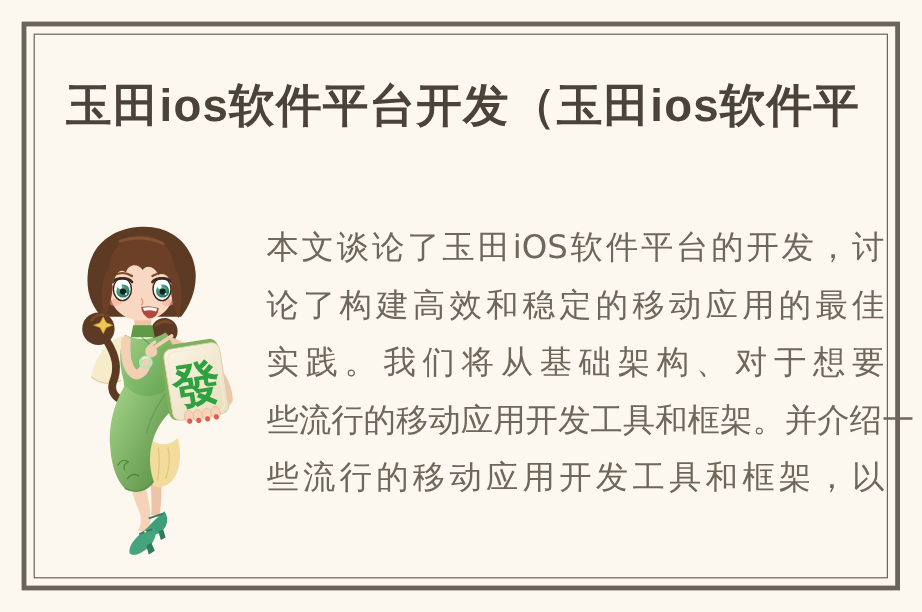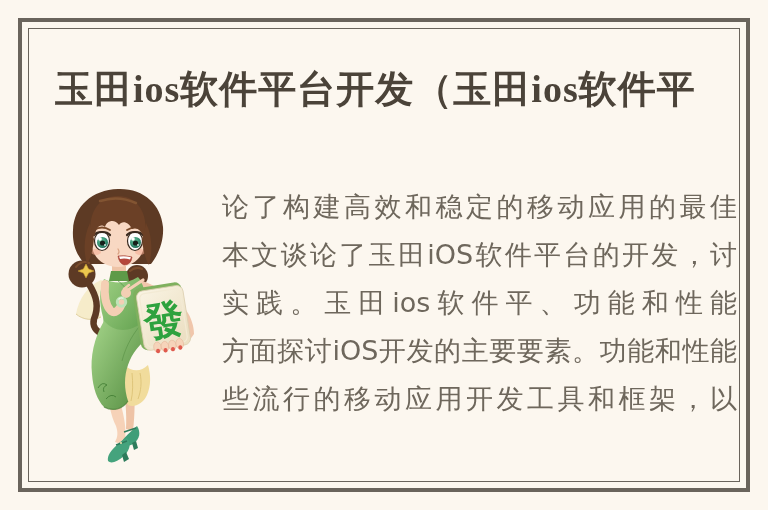--- a/index.html
+++ b/index.html
@@ -16,21 +16,21 @@
     pointer-events: none;
   }
   .frame-inner {
     position: absolute; inset: 28px;
     border: 1.5px solid #6a645c;
     pointer-events: none;
   }
   .title {
     position: absolute; left: 55px; top: 64px; width: 664px;
     color: #4b4339;
-    font-family: Liberation Serif, serif;
+    font-family: Liberation Sans, sans-serif;
     font-weight: bold;
     font-size: 38px;
     line-height: 50px;
     letter-spacing: 1px;
   }
   .illustration {
     position: absolute; left: 60px; top: 185px;
     width: 140px; height: 285px;
   }
   .summary {
@@ -195,18 +195,18 @@
       <circle cx="66" cy="108" r="5" fill="#f4cfb4"></circle>
       <path d="M64,104 L69,100" stroke="#f4cfb4" stroke-width="2.5" stroke-linecap="round"></path>
       <path d="M68,105 L83,95" stroke="#f4cfb4" stroke-width="3.2" stroke-linecap="round"></path>
       <circle cx="61.5" cy="117" r="4.2" fill="none" stroke="#bfe3b8" stroke-width="3"></circle>
       <path d="M58.5,114.5 a4.2,4.2 0 0 1 5,-1.2" stroke="#e9f8e4" stroke-width="1.2" fill="none"></path>
     </g>
   </svg>
 </div>
 
 <div class="summary">
+  <div class="line">本文谈论了玉田iOS软件平台的开发，讨</div>
   <div class="line">论了构建高效和稳定的移动应用的最佳</div>
-  <div class="line">本文谈论了玉田iOS软件平台的开发，讨</div>
-  <div class="line">实践。玉田ios软件平、功能和性能</div>
-  <div class="line">方面探讨iOS开发的主要要素。功能和性能</div>
+  <div class="line">实践。我们将从基础架构、对于想要</div>
+  <div class="line">些流行的移动应用开发工具和框架。并介绍一</div>
   <div class="line">些流行的移动应用开发工具和框架，以</div>
 </div>
 
 </body></html>

